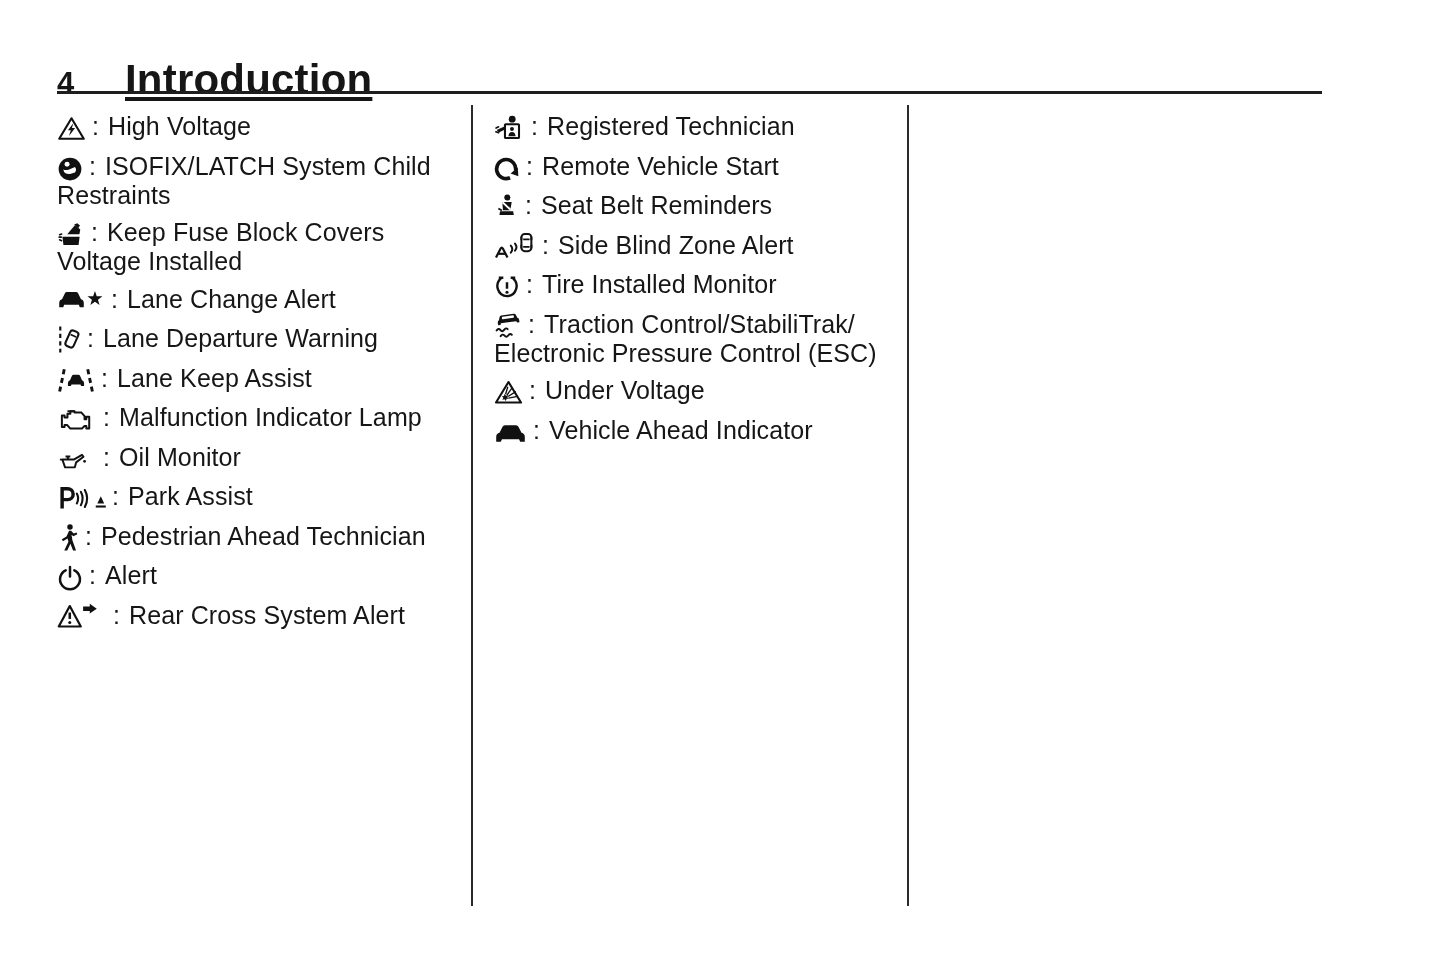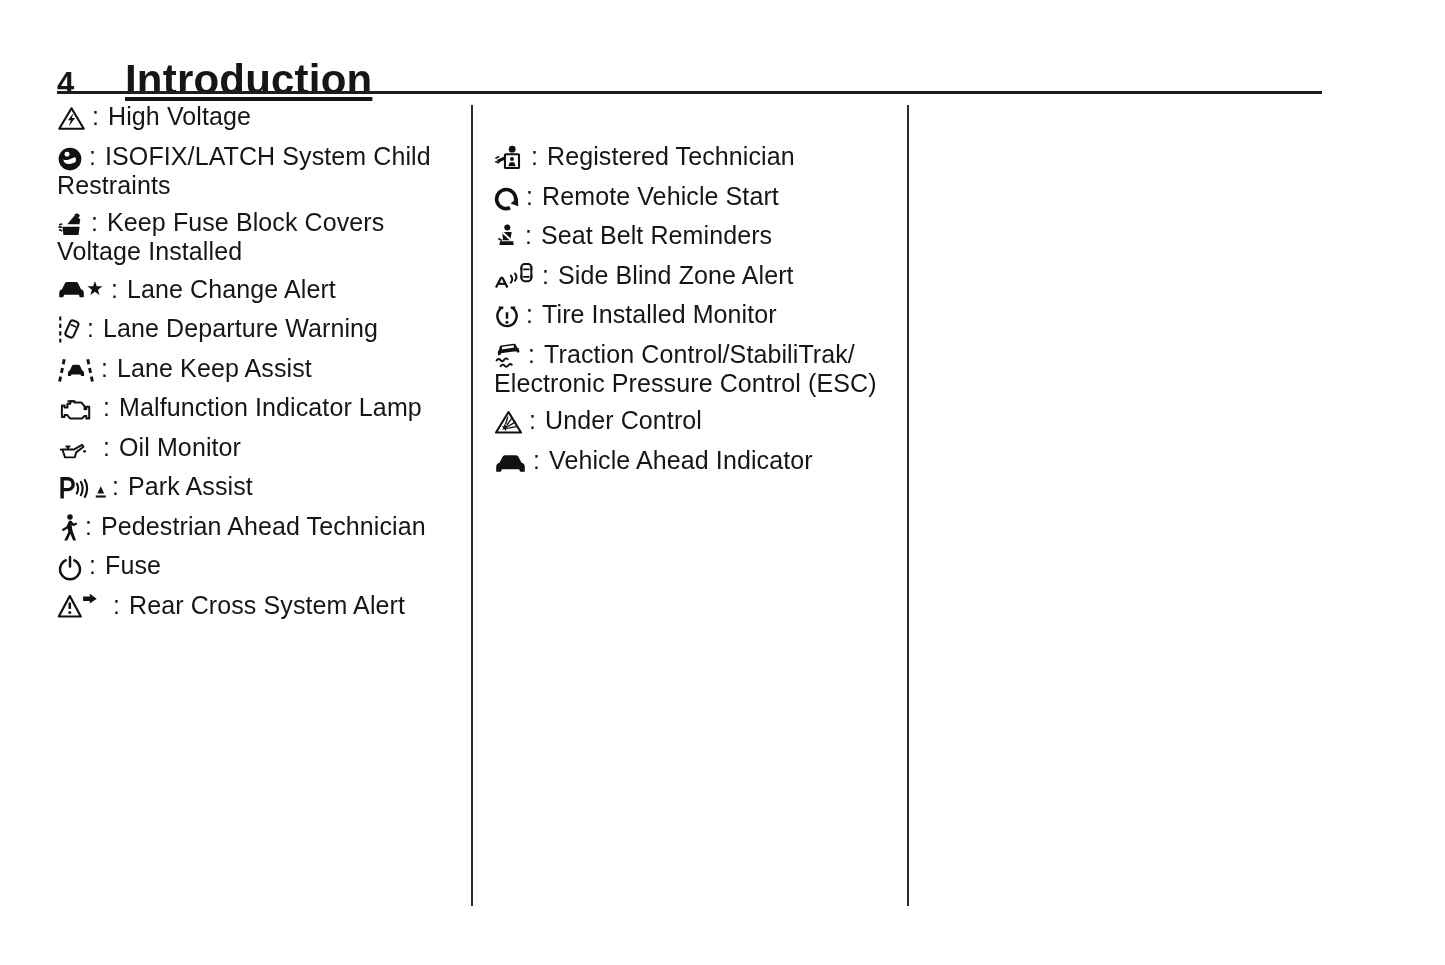--- a/index.html
+++ b/index.html
@@ -9,23 +9,23 @@
     overflow:hidden;
   }
   .page{position:absolute;inset:0;background:#fff;}
   .header{position:absolute;left:57px;top:56px;width:1265px;display:flex;align-items:baseline;}
   .page-num{font-size:31px;font-weight:bold;width:68px;letter-spacing:.5px;}
   .page-title{font-size:42px;font-weight:bold;letter-spacing:.2px;text-decoration:underline;}
   .header-rule{position:absolute;left:57px;top:91px;width:1265px;height:3px;background:#1e1e1e;}
   .divider{position:absolute;top:105px;height:801px;width:2px;background:#2a2a2a;}
   .divider.d1{left:471px;}
   .divider.d2{left:907px;}
-  .col{position:absolute;top:103px;}
+  .col{position:absolute;top:113px;}
   .col1{left:57px;width:408px;}
-  .col2{left:494px;width:406px;margin-top:40px;}
+  .col2{left:494px;width:406px;}
   .col3{left:930px;width:380px;height:780px;}
   .entry{font-size:25px;line-height:27px;margin-bottom:10.5px;letter-spacing:.1px;}
   .icon{display:inline-block;vertical-align:-7px;}
   .icon svg{display:block;}
   .sep{margin-left:6px;margin-right:9px;}
   .ic-stroke{fill:none;stroke:#111;}
 </style>
 </head>
 <body>
 
@@ -122,21 +122,21 @@
       <span class="icon"><svg width="22" height="29" viewBox="0 0 20 26">
         <circle cx="11.8" cy="3.4" r="2.5" fill="#111"></circle>
         <path d="M11 6.8 L8.6 12.2 L4.4 14.6 L5.4 16.3 L9.6 13.9 L10.4 16.8 L6.6 24.8 H9.3 L12.2 18.6 L14.6 24.8 H17.3 L14 15.4 L13.2 10.4 L14.9 11.9 L18.5 10 L17.7 8.4 L15.2 9.4 L12.8 6.8 Z" fill="#111"></path>
       </svg></span><span class="sep">:</span><span>Pedestrian Ahead Technician</span>
     </div>
 
     <div class="entry">
       <span class="icon"><svg width="26" height="26" viewBox="0 0 24 24">
         <path class="ic-stroke" stroke-width="2.3" stroke-linecap="round" d="M8 4.9 a9.2 9.2 0 1 0 8 0"></path>
         <line x1="12" y1="1.8" x2="12" y2="10.6" stroke="#111" stroke-width="2.3" stroke-linecap="round"></line>
-      </svg></span><span class="sep">:</span><span>Fuse</span>
+      </svg></span><span class="sep">:</span><span>Alert</span>
     </div>
 
     <div class="entry">
       <span class="icon"><svg width="50" height="29" viewBox="0 0 45 26">
         <path class="ic-stroke" stroke-width="2" stroke-linejoin="round" d="M11.5 3.6 L21.4 22 H1.6 Z"></path>
         <line x1="11.5" y1="9.4" x2="11.5" y2="15.2" stroke="#111" stroke-width="2.3"></line>
         <circle cx="11.5" cy="18.4" r="1.4" fill="#111"></circle>
         <path d="M23.5 4 H29.5 V1.6 L35.8 6 L29.5 10.4 V8 H23.5 Z" fill="#111"></path>
       </svg></span><span class="sep">:</span><span>Rear Cross System Alert</span>
     </div>
@@ -206,21 +206,21 @@
         <path class="ic-stroke" stroke-width="1.8" stroke-linecap="round" d="M2.4 17.2 q1.8 -2.6 3.6 -0.4 q1.8 2.2 3.6 -0.4 q1.5 -2.1 3.1 -0.5"></path>
         <path class="ic-stroke" stroke-width="1.8" stroke-linecap="round" d="M6.2 22.4 q1.8 -2.6 3.6 -0.4 q1.8 2.2 3.6 -0.4 q1.5 -2.1 3.1 -0.5"></path>
       </svg></span><span class="sep">:</span><span>Traction Control/StabiliTrak/​Electronic Pressure Control (ESC)</span>
     </div>
 
     <div class="entry">
       <span class="icon"><svg width="29" height="27" viewBox="0 0 26 24">
         <path class="ic-stroke" stroke-width="1.9" stroke-linejoin="round" d="M13 2.6 L24.2 21 H1.8 Z"></path>
         <path d="M9.5 13.2 L10.8 14.9 L12.8 14.5 L11.9 16.2 L13.4 17.6 L11.3 17.7 L10.6 19.6 L9.4 18 L7.4 18.4 L8.4 16.7 L7 15.3 L9 15.1 Z" fill="#111"></path>
         <path class="ic-stroke" stroke-width="1.2" d="M11.6 14.4 L16.2 7.8 M12.6 15.6 L19.6 11.2 M13 17 L21 15.4 M10.4 13.6 L12.4 6.8"></path>
-      </svg></span><span class="sep">:</span><span>Under Control</span>
+      </svg></span><span class="sep">:</span><span>Under Voltage</span>
     </div>
 
     <div class="entry">
       <span class="icon"><svg width="33" height="25" viewBox="0 0 30 22">
         <path d="M5 10.4 L7.8 4.8 Q8.4 3.4 10 3.4 H20 Q21.6 3.4 22.2 4.8 L25 10.4 Q28 11 28 14.2 V18.4 H23.8 L22.8 16.2 H7.2 L6.2 18.4 H2 V14.2 Q2 11 5 10.4 Z" fill="#111"></path>
       </svg></span><span class="sep">:</span><span>Vehicle Ahead Indicator</span>
     </div>
 
   </div>
 

